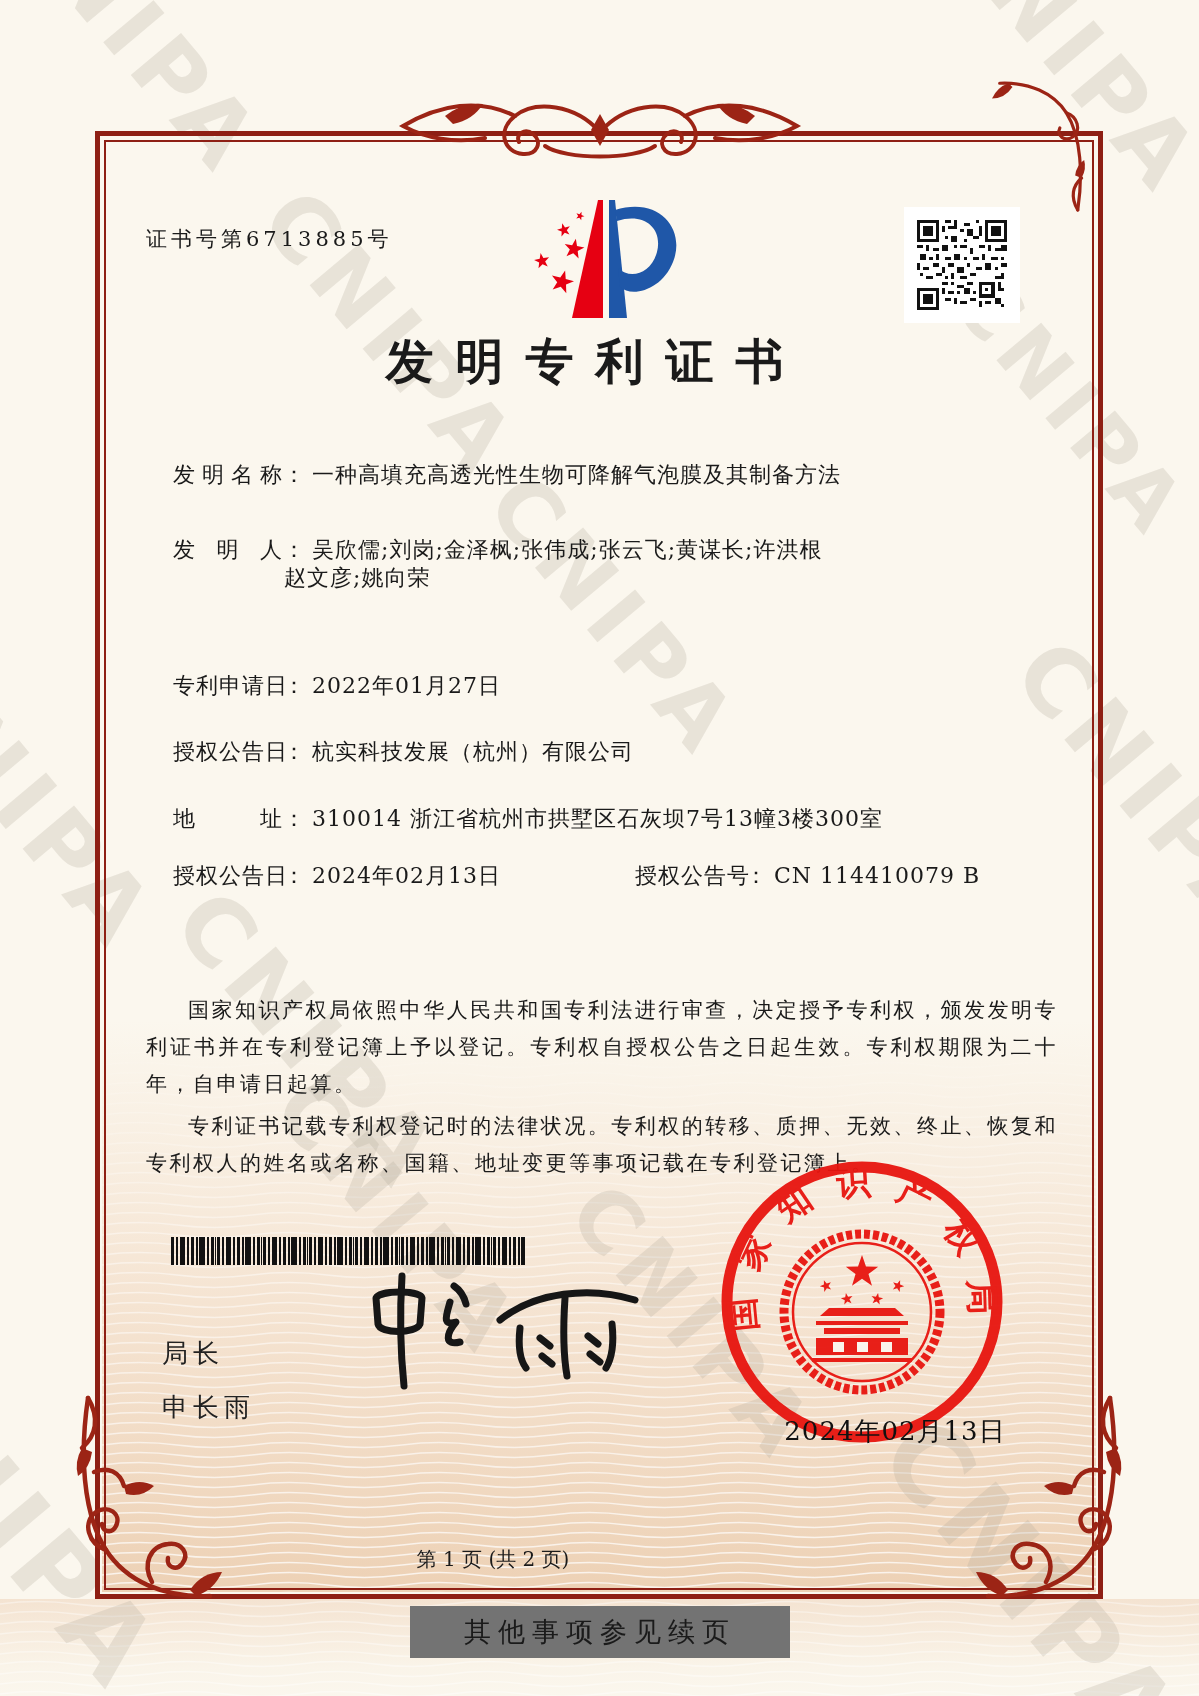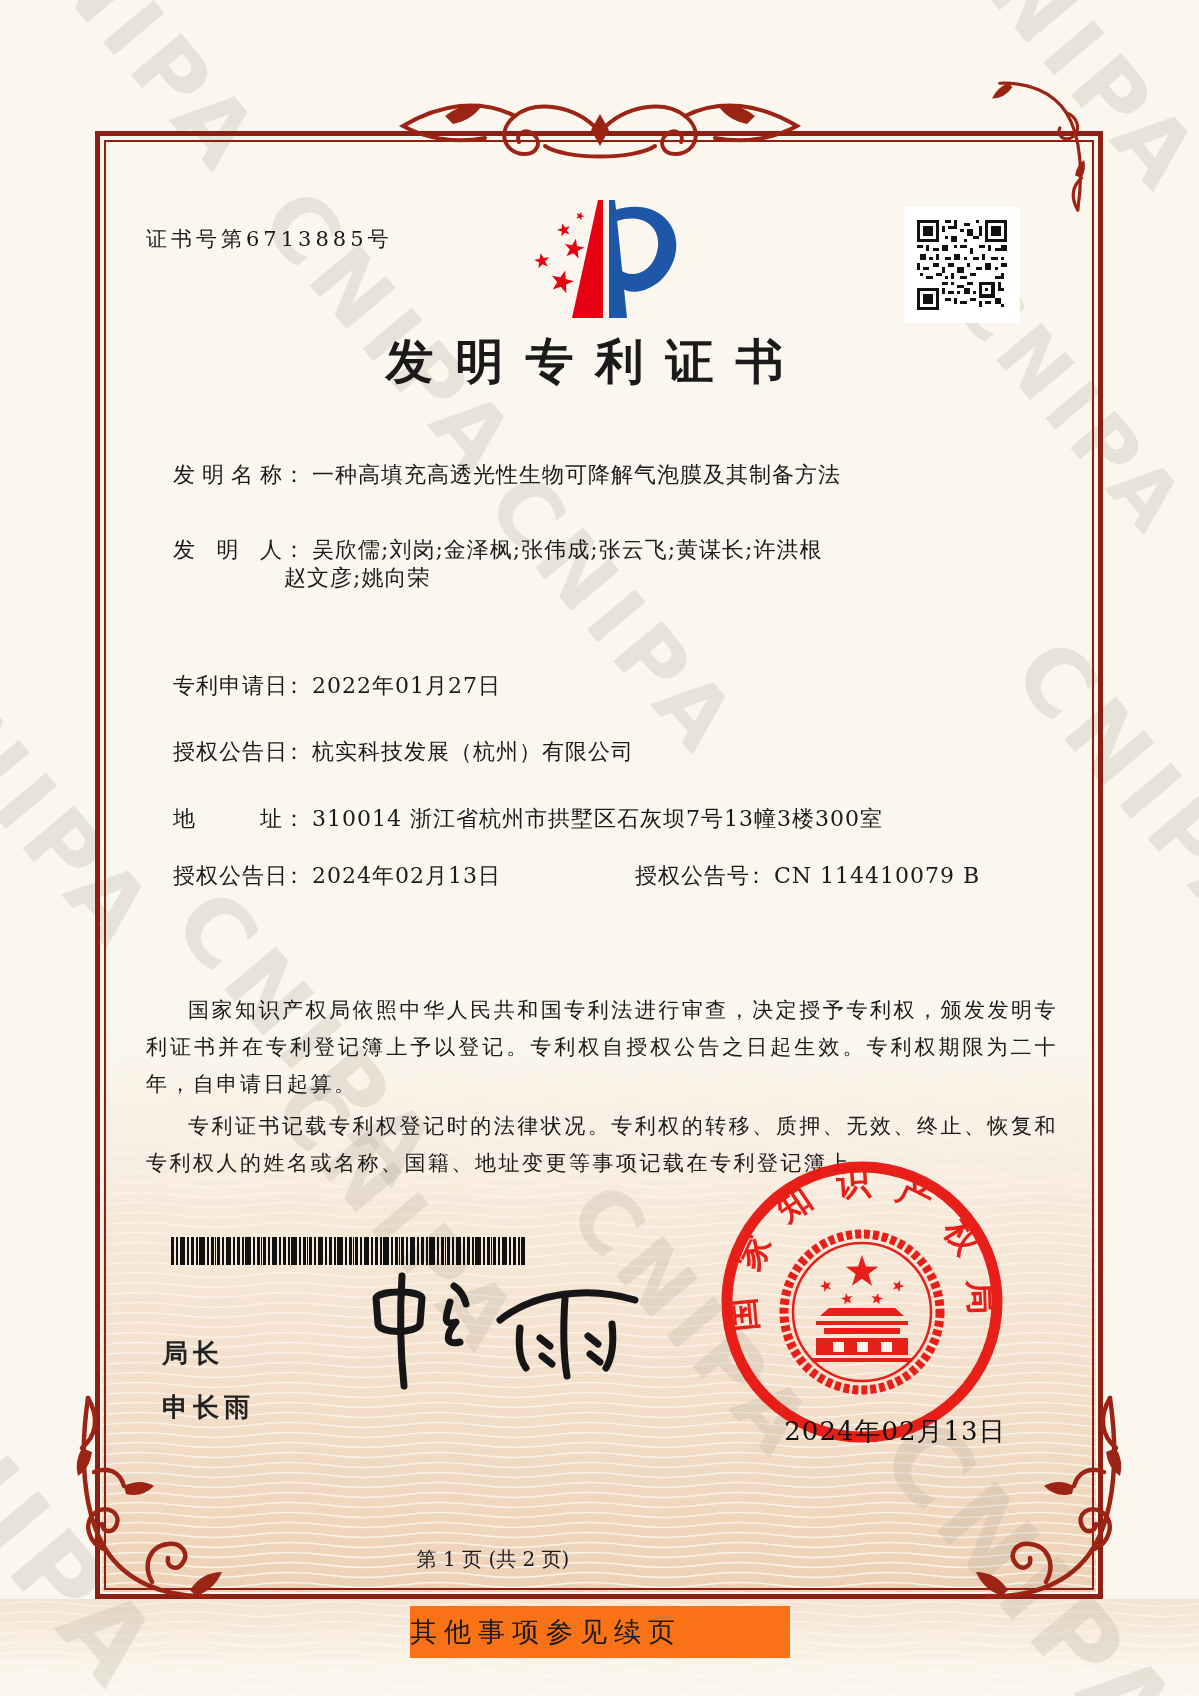--- a/index.html
+++ b/index.html
@@ -37,27 +37,27 @@
   
   .field-row { position:absolute; left:146px; font-size:22px; letter-spacing:1px; z-index:3; white-space:nowrap; }
   .f-label { display:inline-block; width:110px; text-align:justify; text-align-last:justify;margin-left:27px; }
   .f-value { margin-left:6px; }
   .para {
     position:absolute; left:146px; width:912px; z-index:3;
     font-size:21px; line-height:37px; letter-spacing:2.5px;
     text-align:justify; text-indent:2em;
   }
   
-  .director { position:absolute; left:162px; z-index:3; font-family:"DejaVu Sans", sans-serif; font-size:26px; font-weight:700; letter-spacing:5px; color:#222; }
+  .director { position:absolute; left:162px; z-index:3; font-family:"DejaVu Sans", sans-serif; font-size:26px; font-weight:400; letter-spacing:5px; color:#222; }
   
   .seal-date { position:absolute; left:770px; top:1414px; width:250px; text-align:center; font-size:26px; color:#111; z-index:4; letter-spacing:1px; }
   .page-no { position:absolute; left:0; top:1546px; width:986px; text-align:center; font-size:20px; z-index:3; }
   .cont-box {
-    position:absolute; left:410px; top:1606px; width:380px; height:52px; background:#f97316;
-    text-align:left; line-height:52px; font-size:27px; letter-spacing:7px; z-index:5;
+    position:absolute; left:410px; top:1606px; width:380px; height:52px; background:#737373;
+    text-align:center; line-height:52px; font-size:27px; letter-spacing:7px; z-index:5;
   }
 </style>
 </head>
 <body>
 
 <div class="page">
 
   <svg width="0" height="0" style="position:absolute">
     <defs>
       <path id="star" d="M0,-10 L2.35,-3.24 9.51,-3.09 3.8,1.24 5.88,8.09 0,4 -5.88,8.09 -3.8,1.24 -9.51,-3.09 -2.35,-3.24 Z"></path>

